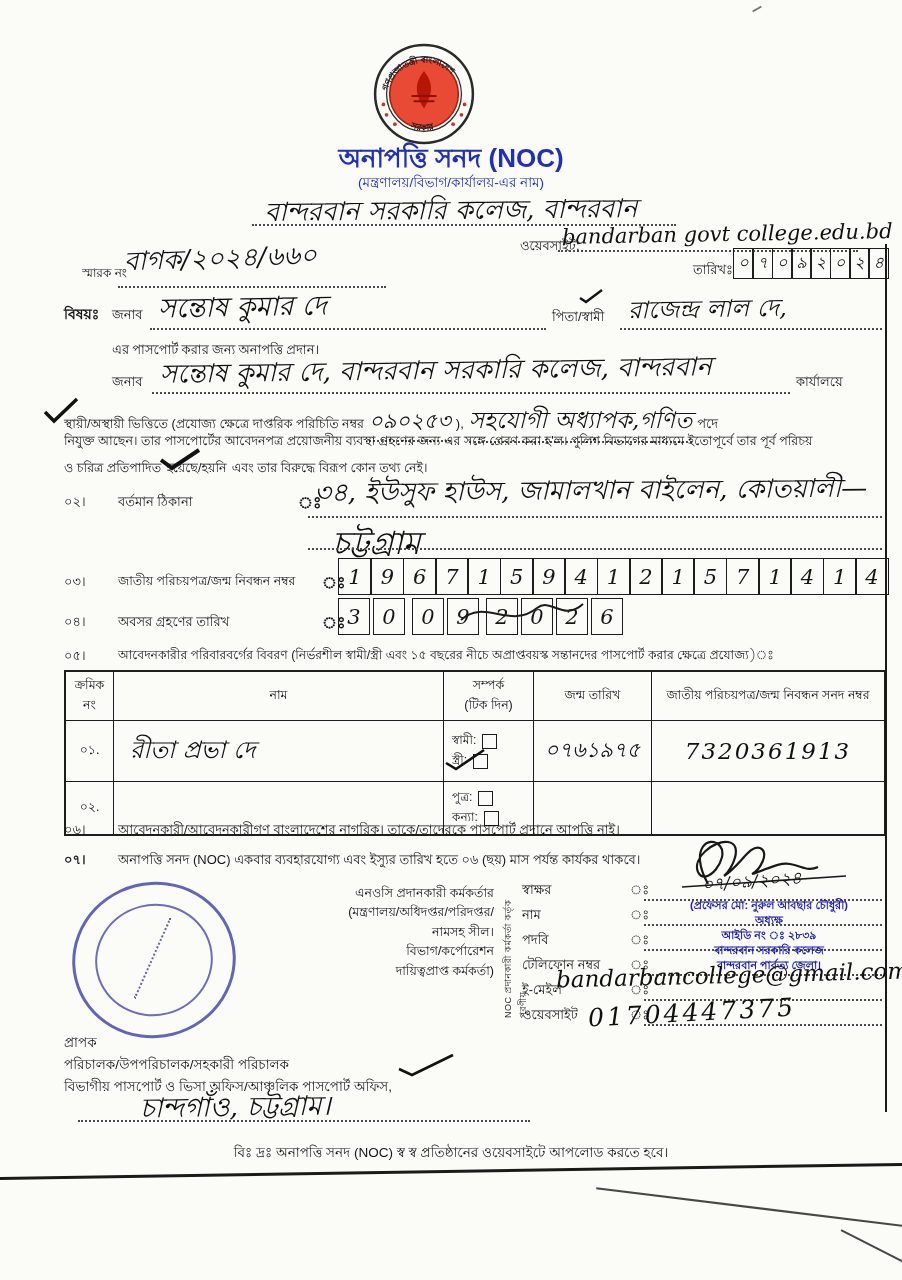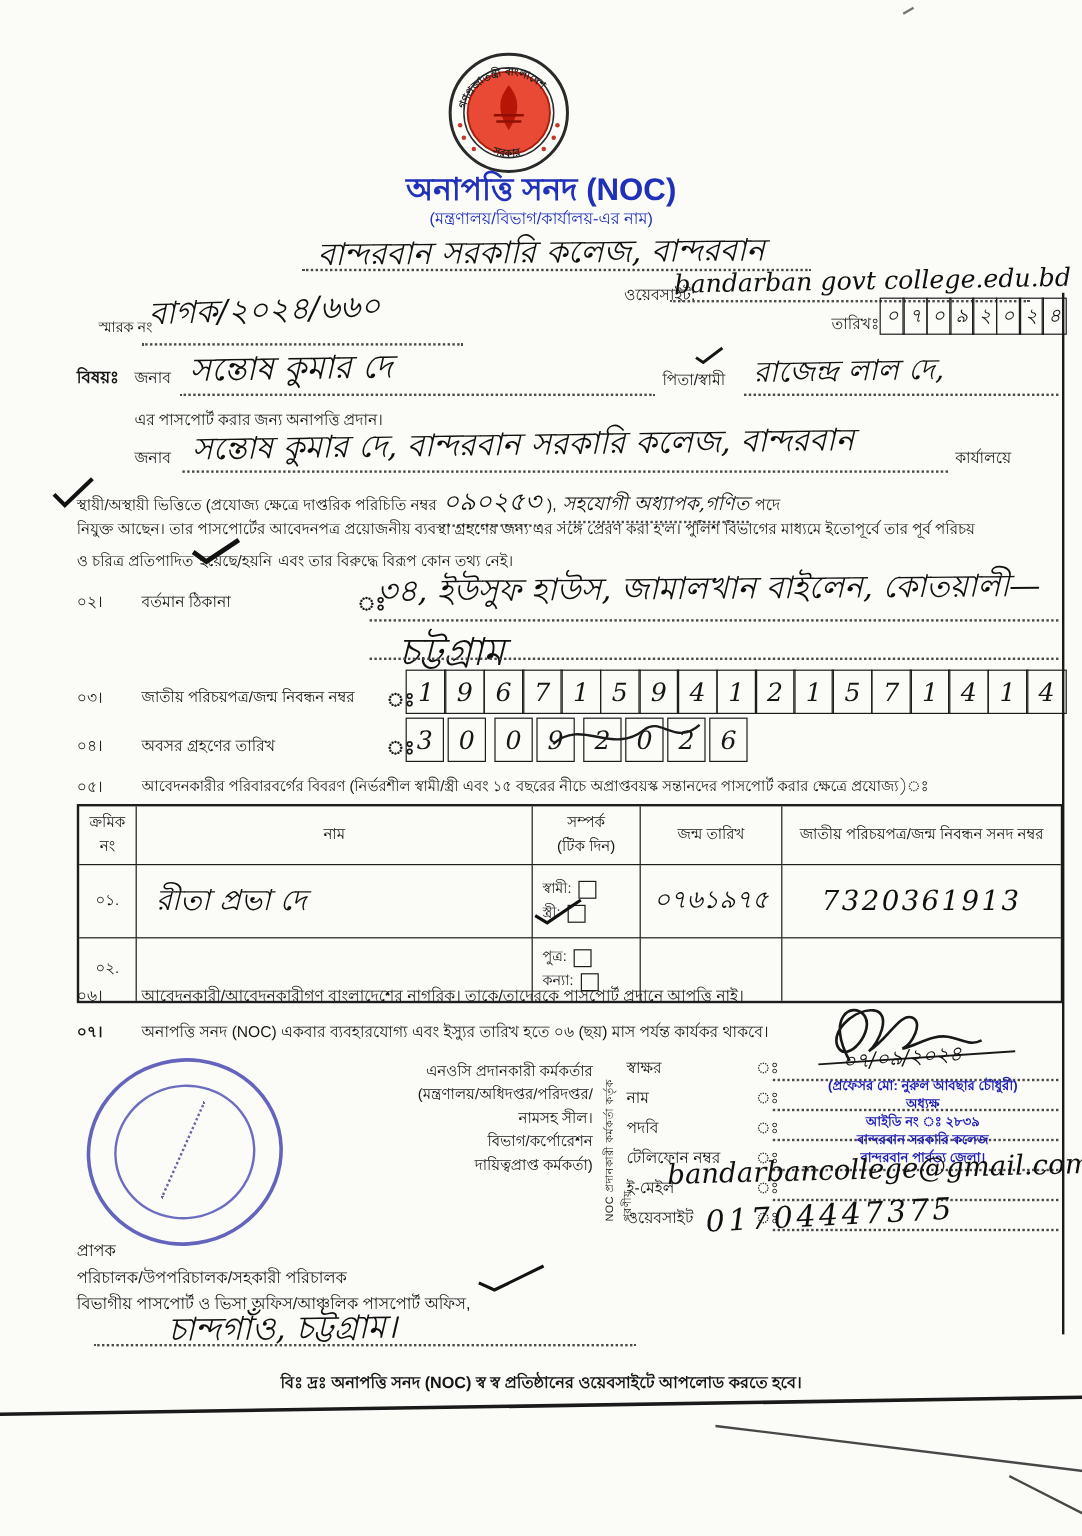--- a/index.html
+++ b/index.html
@@ -122,21 +122,21 @@
 
   <span class="tick" style="left:42px;top:396px;">
     <svg width="38" height="28" viewBox="0 0 38 28">
         <path d="M3 16 L12 25 L35 3" fill="none" stroke="#121212" stroke-width="3.4"></path>
       </svg>
   </span>
   <div class="abs" style="left:64px;top:402px;right:14px;display:flex;align-items:baseline;gap:5px;white-space:nowrap;">
     <span class="printed" style="font-size:12.6px">স্থায়ী/অস্থায়ী ভিত্তিতে (প্রযোজ্য ক্ষেত্রে দাপ্তরিক পরিচিতি নম্বর</span>
     <span class="hw" style="font-size:21px;border-bottom:2px dotted #4a4a4a;">০৯০২৫৩</span>
     <span class="printed">),</span>
-    <span class="hw" style="font-size:16px;border-bottom:2px dotted #4a4a4a;">সহযোগী অধ্যাপক,গণিত</span>
+    <span class="hw" style="font-size:23px;border-bottom:2px dotted #4a4a4a;">সহযোগী অধ্যাপক,গণিত</span>
     <span class="printed">পদে</span>
   </div>
 
   <div class="abs" style="left:64px;top:432px;right:14px;font-size:12.6px;white-space:nowrap;overflow:hidden;">নিযুক্ত আছেন। তার পাসপোর্টের আবেদনপত্র প্রয়োজনীয় ব্যবস্থা গ্রহণের জন্য এর সঙ্গে প্রেরণ করা হ'ল। পুলিশ বিভাগের মাধ্যমে  ইতোপূর্বে তার পূর্ব পরিচয়</div>
 
   <div class="abs" style="left:64px;top:459px;display:flex;gap:5px;white-space:nowrap;font-size:12.6px;">
     <span>ও চরিত্র প্রতিপাদিত</span>
     <span style="position:relative;">
       <span>হয়েছে/হয়নি</span>
       <span class="tick" style="left:-8px;top:-12px;">
@@ -340,21 +340,21 @@
   <div class="abs" style="left:64px;top:1054px;font-size:13.5px;">পরিচালক/উপপরিচালক/সহকারী পরিচালক</div>
   <div class="abs" style="left:64px;top:1076px;font-size:13.5px;">বিভাগীয় পাসপোর্ট ও ভিসা অফিস/আঞ্চলিক পাসপোর্ট অফিস,</div>
   <span class="tick" style="left:396px;top:1052px;">
     <svg width="60" height="26" viewBox="0 0 60 26">
         <path d="M3 17 L16 23 L57 3" fill="none" stroke="#121212" stroke-width="2.6"></path>
       </svg>
   </span>
   <div class="abs hw" style="left:140px;top:1086px;font-size:27px;transform:rotate(-0.8deg);">চান্দগাঁও, চট্টগ্রাম।</div>
   <div class="dotted" style="left:78px;top:1120px;width:452px;"></div>
 
-  <div class="abs center" style="top:1142px;font-size:13.5px;font-weight:bold;">বিঃ দ্রঃ অনাপত্তি সনদ (NOC) স্ব স্ব প্রতিষ্ঠানের ওয়েবসাইটে আপলোড করতে হবে।</div>
+  <div class="abs center" style="top:1142px;font-size:13.5px;font-weight:normal;">বিঃ দ্রঃ অনাপত্তি সনদ (NOC) স্ব স্ব প্রতিষ্ঠানের ওয়েবসাইটে আপলোড করতে হবে।</div>
 
   <div class="artifact" style="left:-6px;top:1170px;width:915px;height:3.2px;transform:rotate(-0.9deg);"></div>
   <div class="artifact" style="left:885px;top:244px;width:2.4px;height:868px;"></div>
   <div class="artifact" style="left:595px;top:1208px;width:340px;height:2px;transform:rotate(7deg);opacity:.8;"></div>
   <div class="artifact" style="left:835px;top:1254px;width:110px;height:2.4px;transform:rotate(27deg);opacity:.8;"></div>
   <div class="artifact" style="left:752px;top:8px;width:10px;height:2px;transform:rotate(-30deg);opacity:.6;"></div>
 
 </div>
 
 </body></html>

